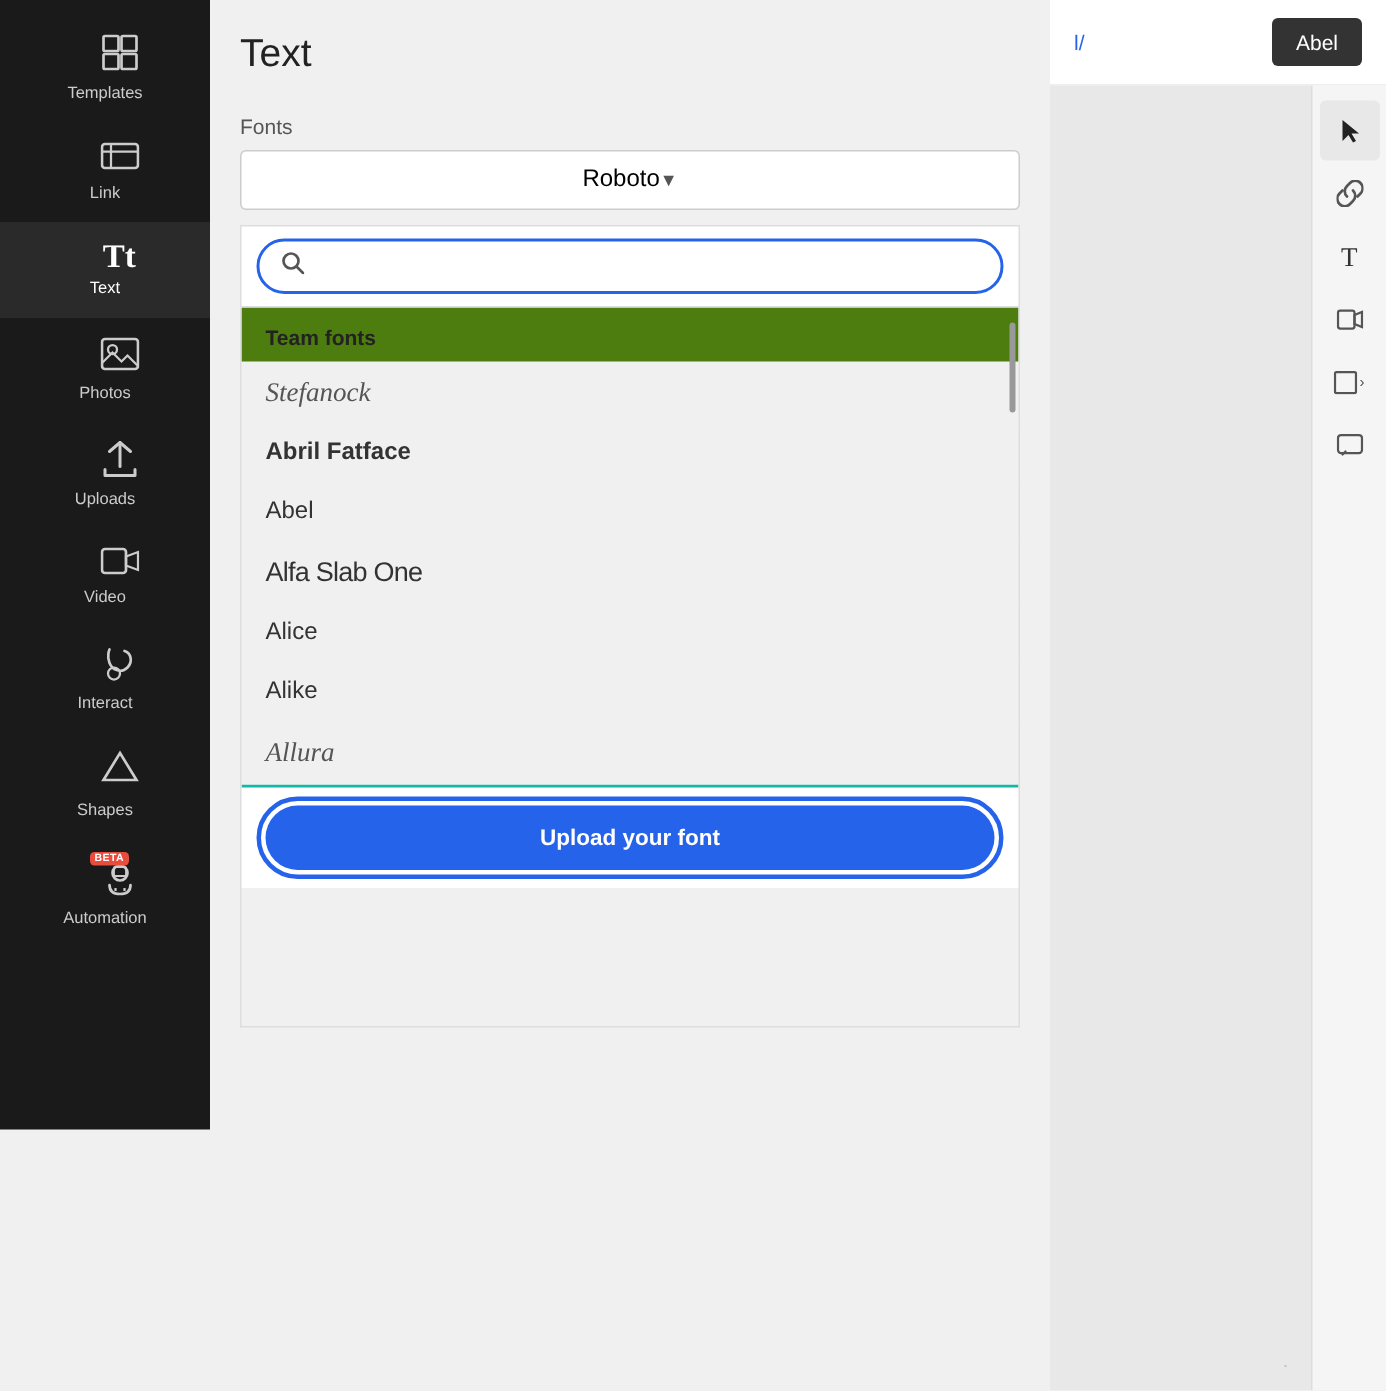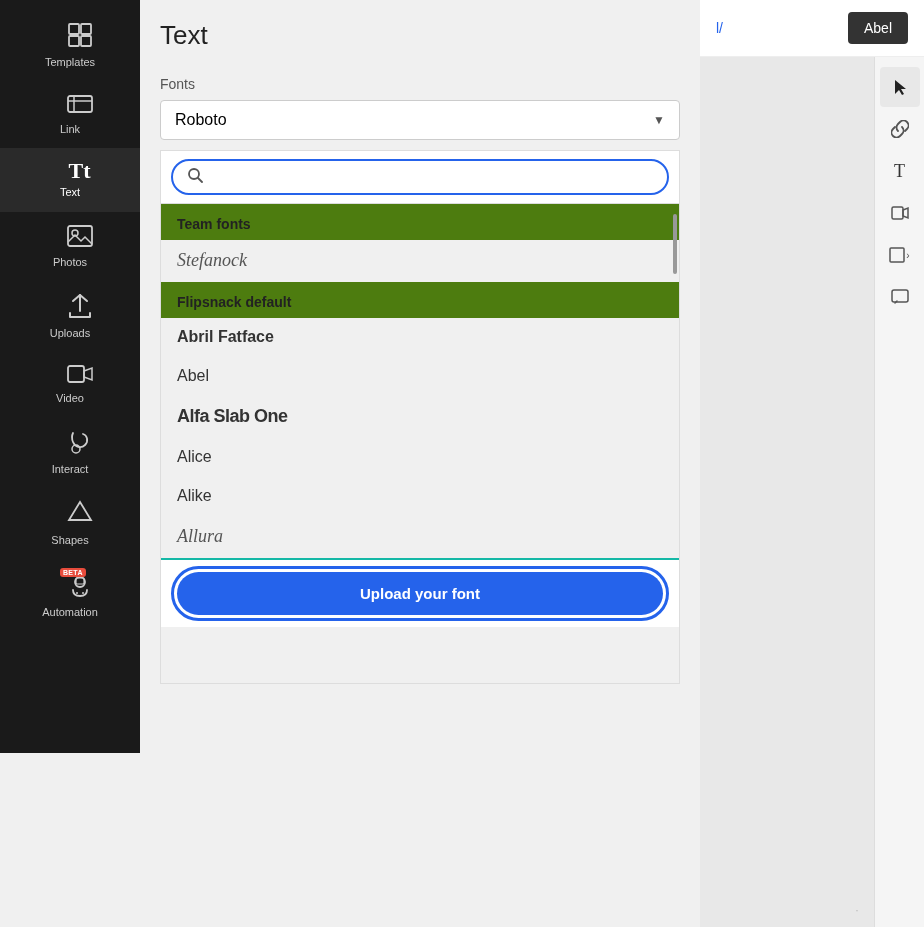--- a/index.html
+++ b/index.html
@@ -82,21 +82,21 @@
 
     
     .font-dropdown {
       width: 100%;
       border: 1px solid #ccc;
       border-radius: 4px;
       padding: 10px 14px;
       font-size: 16px;
       display: flex;
       align-items: center;
-      justify-content: space-between;
+      justify-content: center;
       cursor: pointer;
       background: #fff;
       margin-bottom: 10px;
     }
     .font-dropdown .dropdown-arrow {
       font-size: 12px;
       color: #555;
     }
     .search-icon-span {
       font-size: 16px;
@@ -398,28 +398,27 @@
       <div class="content-scrollable" style="border: 1px solid #ddd; border-top: none; max-height: 480px;">
         <div style="position:relative;">
 
           <div class="font-list-scroll-indicator"></div>
 
           <div class="font-group-header">Team fonts</div>
           <div class="font-list-item stefanock" style="font-family: 'Georgia', cursive; font-style: italic; font-size: 18px; color:#555;">
             Stefanock
           </div>
 
-          <div class="font-group-header">Flipsnack default</div>
           <div class="font-list-item abril-fatface" style="font-weight: 700; font-size: 16px;">
             Abril Fatface
           </div>
           <div class="font-list-item" style="font-weight: 300; font-size: 16px;">
             Abel
           </div>
-          <div class="font-list-item alfa-slab" style="font-weight: 700; font-size: 18px; letter-spacing: -0.5px;">
+          <div class="font-list-item alfa-slab" style="font-weight: 400; font-size: 18px; letter-spacing: -0.5px;">
             Alfa Slab One
           </div>
           <div class="font-list-item" style="font-weight: 300; font-size: 16px;">
             Alice
           </div>
           <div class="font-list-item" style="font-size: 16px;">
             Alike
           </div>
           <div class="font-list-item allura" style="font-family: 'Georgia', cursive; font-style: italic; font-size: 18px; color:#555;">
             Allura

